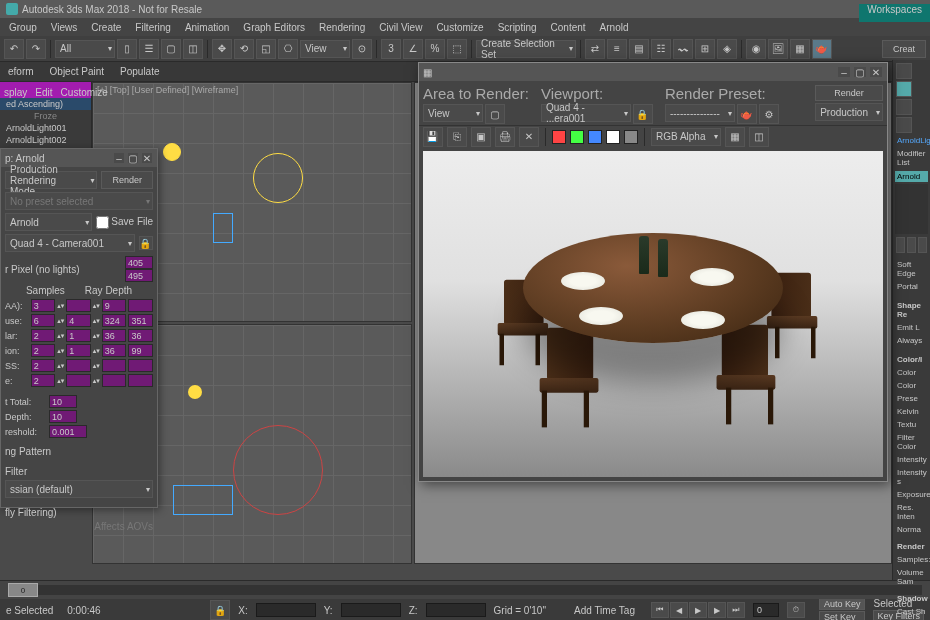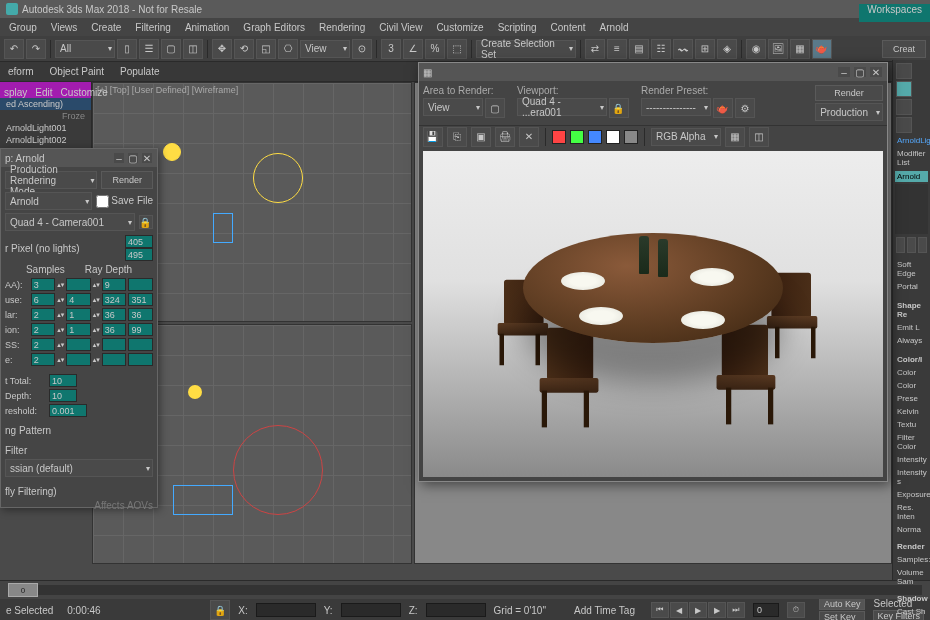--- a/index.html
+++ b/index.html
@@ -23,34 +23,34 @@
 .render-panel{position:absolute;left:0;top:148px;width:158px;height:360px;background:#454545;border:1px solid #666;box-shadow:2px 2px 8px rgba(0,0,0,.4);z-index:5}
 .render-panel-title{height:18px;background:#555;display:flex;align-items:center;justify-content:space-between;padding:0 4px}
 .render-panel-body{padding:4px}
 .rp-row{display:flex;align-items:center;gap:4px;margin-bottom:3px;font-size:9px}
 .rp-btn{background:#4a4a4a;border:1px solid #5a5a5a;padding:3px 10px;cursor:pointer;font-size:9px}
 .rp-tabs{display:flex;background:#3a3a3a;height:16px}
 .rp-tab{padding:1px 5px;font-size:8px;cursor:pointer;border-right:1px solid #2a2a2a}
 .rp-tab.active{background:#4a4a4a}
 .spinner-row{display:flex;align-items:center;gap:2px;margin-bottom:2px}
 .spinner-row .lbl{width:28px;font-size:9px}
-.spinner{width:28px;height:13px;background:#0f766e;border:1px solid #2a2a2a;font-size:9px;padding:0 2px;display:flex;align-items:center}
+.spinner{width:28px;height:13px;background:#701a75;border:1px solid #2a2a2a;font-size:9px;padding:0 2px;display:flex;align-items:center}
 .outliner{position:absolute;left:0;top:82px;width:92px;height:68px;background:#3a3a3a;border-right:1px solid #2a2a2a;z-index:3}
 .outliner-head{height:16px;background:#a21caf;display:flex;align-items:flex-end;padding:0 4px;font-size:9px;gap:8px}
 .outliner-item{padding:1px 6px;font-size:9px;cursor:pointer}
 .cmd-panel{position:absolute;right:0;top:60px;width:38px;bottom:40px;background:#3a3a3a;border-left:1px solid #2a2a2a;z-index:2;padding:2px}
 .cmd-btn{width:16px;height:16px;background:#4a4a4a;border:1px solid #555;display:inline-block;margin:1px;cursor:pointer}
 .cmd-label{font-size:8px;padding:2px;display:block}
 .cmd-sel{background:#5aa;color:#000;font-size:8px;padding:1px 2px;margin:2px 0}
 .render-window{position:absolute;left:418px;top:62px;width:470px;height:420px;background:#444;border:1px solid #888;box-shadow:3px 3px 12px rgba(0,0,0,.5);z-index:10}
 .rw-title{height:18px;background:#555;display:flex;align-items:center;padding:0 4px;gap:4px;font-size:9px}
 .rw-title-icons{margin-left:auto;display:flex;gap:2px}
 .rw-toolbar{height:44px;background:#444;padding:4px;display:flex;gap:12px}
 .rw-section{display:flex;flex-direction:column;gap:2px}
-.rw-section-label{font-size:10px;color:#aaa}
+.rw-section-label{font-size:15px;color:#aaa}
 .rw-toolbar2{height:22px;background:#444;padding:2px 4px;display:flex;align-items:center;gap:4px;border-top:1px solid #333}
 .color-swatch{width:14px;height:14px;border:1px solid #222;cursor:pointer}
 .rw-render-out{position:absolute;top:88px;left:4px;right:4px;bottom:4px;background:linear-gradient(180deg,#ededed 0%,#e0e0e0 40%,#8a8a8a 100%);display:flex;align-items:center;justify-content:center;overflow:hidden}
 .table-scene{position:relative;width:100%;height:100%}
 .table-top{position:absolute;left:50%;top:42%;transform:translate(-50%,-50%);width:260px;height:110px;background:radial-gradient(ellipse at 40% 30%,#8a5a3a 0%,#5a3a20 60%,#3a2410 100%);border-radius:50%;box-shadow:0 40px 30px rgba(0,0,0,.35)}
 .plate{position:absolute;width:44px;height:18px;background:radial-gradient(ellipse,#f8f8f0 40%,#e0e0d8 100%);border-radius:50%}
 .bottle{position:absolute;width:10px;height:38px;background:linear-gradient(#2a3a2a,#1a2a1a);border-radius:3px 3px 1px 1px}
 .chair{position:absolute;width:70px;height:95px}
 .chair-back{position:absolute;top:0;left:15px;width:44px;height:50px;background:linear-gradient(90deg,#4a2e18,#3a2010);border-radius:3px}
 .chair-seat{position:absolute;top:48px;left:8px;width:56px;height:14px;background:linear-gradient(#5a3a22,#3a2414);border-radius:2px}
@@ -161,40 +161,43 @@
   </div>
 </div>
 
 <div class="outliner">
   <div class="outliner-head">
     <span>splay</span>
     <span>Edit</span>
     <span>Customize</span>
   </div>
   <div class="outliner-item" style="background:#2a4a6a">ed Ascending)</div>
-  <div class="outliner-item" style="text-align:right;color:#888">Froze</div>
+  <div class="outliner-item" style="text-align:center;color:#888">Froze</div>
   <div class="outliner-item">ArnoldLight001</div>
   <div class="outliner-item">ArnoldLight002</div>
   <div class="outliner-item">ArnoldLight003</div>
 </div>
 
 <div class="render-panel">
   <div class="render-panel-title">
     <span>p: Arnold</span>
     <span style="display:flex;gap:2px">
       <span class="tb-btn" style="width:12px;height:12px">–</span>
       <span class="tb-btn" style="width:12px;height:12px">▢</span>
       <span class="tb-btn" style="width:12px;height:12px">✕</span>
     </span>
   </div>
   <div class="render-panel-body">
     <div class="rp-row">
       <div class="tb-dropdown" style="flex:1">Production Rendering Mode</div>
       <div class="rp-btn">Render</div>
     </div>
+    <div class="rp-row">
+        <div class="tb-dropdown" style="flex:1;color:#777">No preset selected</div>
+      </div>
     <div class="rp-row">
       <div class="tb-dropdown" style="flex:1">Arnold</div>
       <label style="display:flex;gap:2px">
           <input type="checkbox" style="">
           <span>Save File</span>
         </label>
     </div>
     <div class="rp-row">
         <div class="tb-dropdown" style="flex:1">Quad 4 - Camera001</div>
         <div class="tb-btn" style="width:14px;height:14px">🔒</div>

